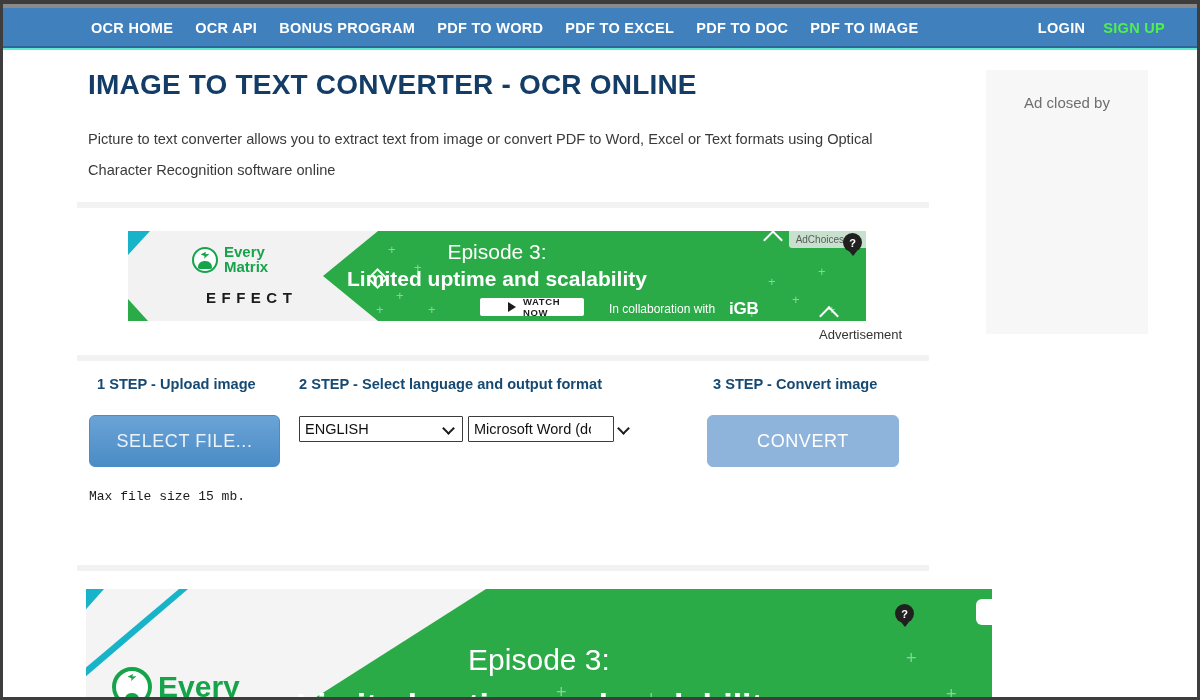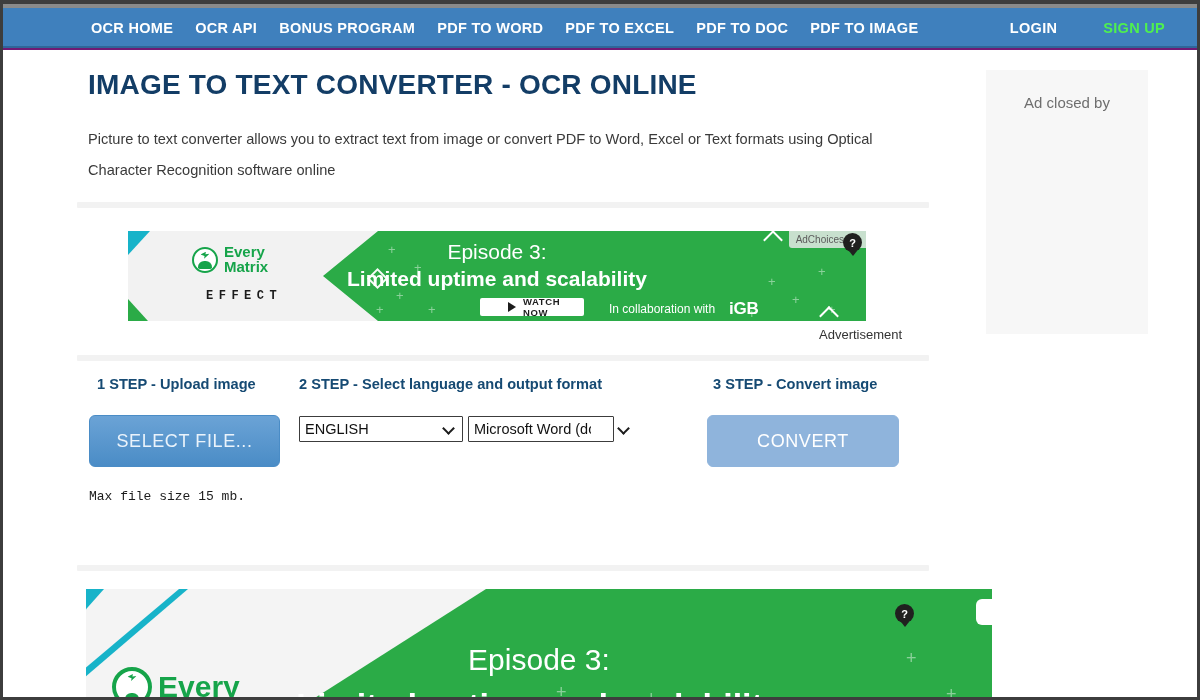--- a/index.html
+++ b/index.html
@@ -9,21 +9,21 @@
     height: 700px;
     overflow: hidden;
     background: #8a8a8a;
     font-family: "Liberation Sans", sans-serif;
   }
 
   #page-frame {
     position: absolute;
     left: 0; top: 0;
     width: 1200px; height: 700px;
-    background: #701a75;
+    background: #5eead4;
     border: 3px solid #3d3d3d;
     border-top-width: 4px;
     overflow: hidden;
   }
   #gray-top-strip {
     position: absolute;
     left: 0; top: 0;
     width: 1194px; height: 4px;
     background: #8a8a8a;
     z-index: 40;
@@ -57,21 +57,21 @@
   .nav-link {
     color: #ffffff;
     font-size: 14.5px;
     font-weight: bold;
     letter-spacing: 0.3px;
     text-decoration: none;
     white-space: nowrap;
     cursor: pointer;
     font-family: "Liberation Sans", sans-serif;
   }
-  .nav-link.signup { color: #4ff04f; margin-left: 28px; }
+  .nav-link.signup { color: #4ff04f; }
 
   
   #content {
     position: absolute;
     left: 0; top: 46px;
     width: 1194px;
     height: 650px;
     background: #ffffff;
   }
 
@@ -184,24 +184,23 @@
   }
   .em-words span {
     color: #16a44a;
     font-weight: bold;
     font-size: 15px;
     font-family: "Liberation Sans", sans-serif;
   }
   .em-effect {
     position: absolute;
     color: #1c1c1c;
-    font-size: 12px;
+    font-size: 15px;
     font-weight: bold;
     letter-spacing: 5.5px;
-    font-family: Liberation Mono, monospace;
   }
   #ad-top-wrap .em-effect { left: 78px; top: 58px; }
 
   .ad-diamond-outline {
     position: absolute;
     width: 15px; height: 15px;
     border: 2px solid #ffffff;
     transform: rotate(45deg);
     opacity: 0.95;
   }

